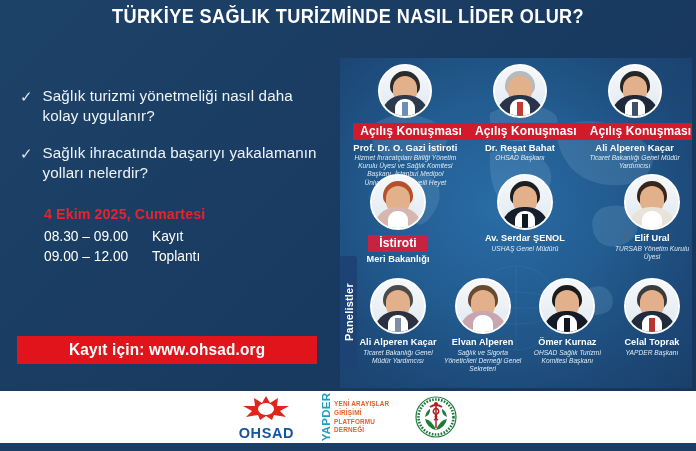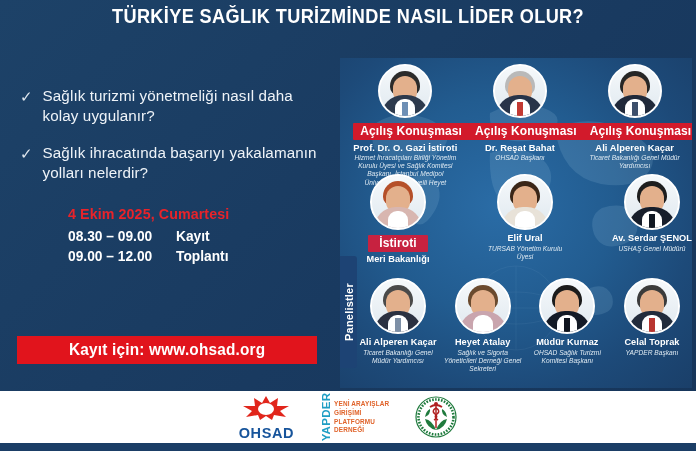--- a/index.html
+++ b/index.html
@@ -42,27 +42,27 @@
   }
   .check {
     color: #dfe7ef; font-size: 15px; line-height: 19px;
     flex: 0 0 auto; padding-top: 1px;
   }
   .bullet-text {
     color: #eef3f8; font-size: 15.2px; line-height: 20px;
     font-weight: 400; letter-spacing: .1px;
   }
 
-  .schedule { margin-top: 22px; padding-left: 68px; }
+  .schedule { margin-top: 22px; padding-left: 44px; }
   .sched-date {
     color: #e8232a; font-size: 15px; font-weight: bold;
     letter-spacing: .1px; margin-bottom: 4px;
     transform: scaleX(0.95); transform-origin: left;
   }
-  .sched-row { display: flex; color: #ffffff; font-size: 14.5px; font-weight: bold; line-height: 20px; }
+  .sched-row { display: flex; color: #ffffff; font-size: 14.5px; font-weight: normal; line-height: 20px; }
   .sched-time { width: 108px; transform: scaleX(0.95); transform-origin: left; }
   .sched-label { transform: scaleX(0.95); transform-origin: left; }
 
   .cta {
     position: absolute; left: 17px; top: 258px;
     width: 300px; height: 28px;
     background: #e1141c;
     display: flex; align-items: center; justify-content: center;
   }
   .cta span {
@@ -317,41 +317,41 @@
         </div>
         <div class="badge badge-mod">İstiroti</div>
         <div class="p-name">Meri Bakanlığı</div>
         <div class="p-role"></div>
       </div>
 
 
       <div class="person">
         <div class="avatar">
           <div class="face-bg"></div>
+          <div class="hair" style="background:#1e1e1e"></div>
+          <div class="head"></div>
+          <div class="body-sh" style="background:#171e2b"></div>
+          <div class="shirt"></div>
+          <div class="tie" style="background:#0f1722"></div>
+        </div>
+        <div class="p-name">Av. Serdar ŞENOL</div>
+        <div class="p-role">USHAŞ Genel Müdürü</div>
+      </div>
+
+      <div class="person">
+        <div class="avatar">
+          <div class="face-bg"></div>
           <div class="hair" style="background:#3a2618"></div>
           <div class="head"></div>
           <div class="body-sh" style="background:#e8e2d8"></div>
           <div class="shirt"></div>
         </div>
         <div class="p-name">Elif Ural</div>
         <div class="p-role">TURSAB Yönetim Kurulu Üyesi</div>
       </div>
-
-      <div class="person">
-        <div class="avatar">
-          <div class="face-bg"></div>
-          <div class="hair" style="background:#1e1e1e"></div>
-          <div class="head"></div>
-          <div class="body-sh" style="background:#171e2b"></div>
-          <div class="shirt"></div>
-          <div class="tie" style="background:#0f1722"></div>
-        </div>
-        <div class="p-name">Av. Serdar ŞENOL</div>
-        <div class="p-role">USHAŞ Genel Müdürü</div>
-      </div>
     </div>
 
     <div class="row row-c">
 
       <div class="person">
         <div class="avatar">
           <div class="face-bg"></div>
           <div class="hair" style="background:#4a4a4a"></div>
           <div class="head"></div>
           <div class="body-sh" style="background:#2b3141"></div>
@@ -363,34 +363,34 @@
       </div>
 
       <div class="person">
         <div class="avatar">
           <div class="face-bg"></div>
           <div class="hair" style="background:#6a4a2e"></div>
           <div class="head"></div>
           <div class="body-sh" style="background:#c9a5ae"></div>
           <div class="shirt"></div>
         </div>
-        <div class="p-name">Heyet Atalay</div>
+        <div class="p-name">Elvan Alperen</div>
         <div class="p-role">Sağlık ve Sigorta Yöneticileri Derneği Genel Sekreteri</div>
       </div>
 
       <div class="person">
         <div class="avatar">
           <div class="face-bg"></div>
           <div class="hair" style="background:#1b1b1b"></div>
           <div class="head"></div>
           <div class="body-sh" style="background:#141a26"></div>
           <div class="shirt"></div>
           <div class="tie" style="background:#10151f"></div>
         </div>
-        <div class="p-name">Müdür Kurnaz</div>
+        <div class="p-name">Ömer Kurnaz</div>
         <div class="p-role">OHSAD Sağlık Turizmi Komitesi Başkanı</div>
       </div>
 
       <div class="person">
         <div class="avatar">
           <div class="face-bg"></div>
           <div class="hair" style="background:#3b3b3b"></div>
           <div class="head"></div>
           <div class="body-sh" style="background:#222c3c"></div>
           <div class="shirt"></div>

